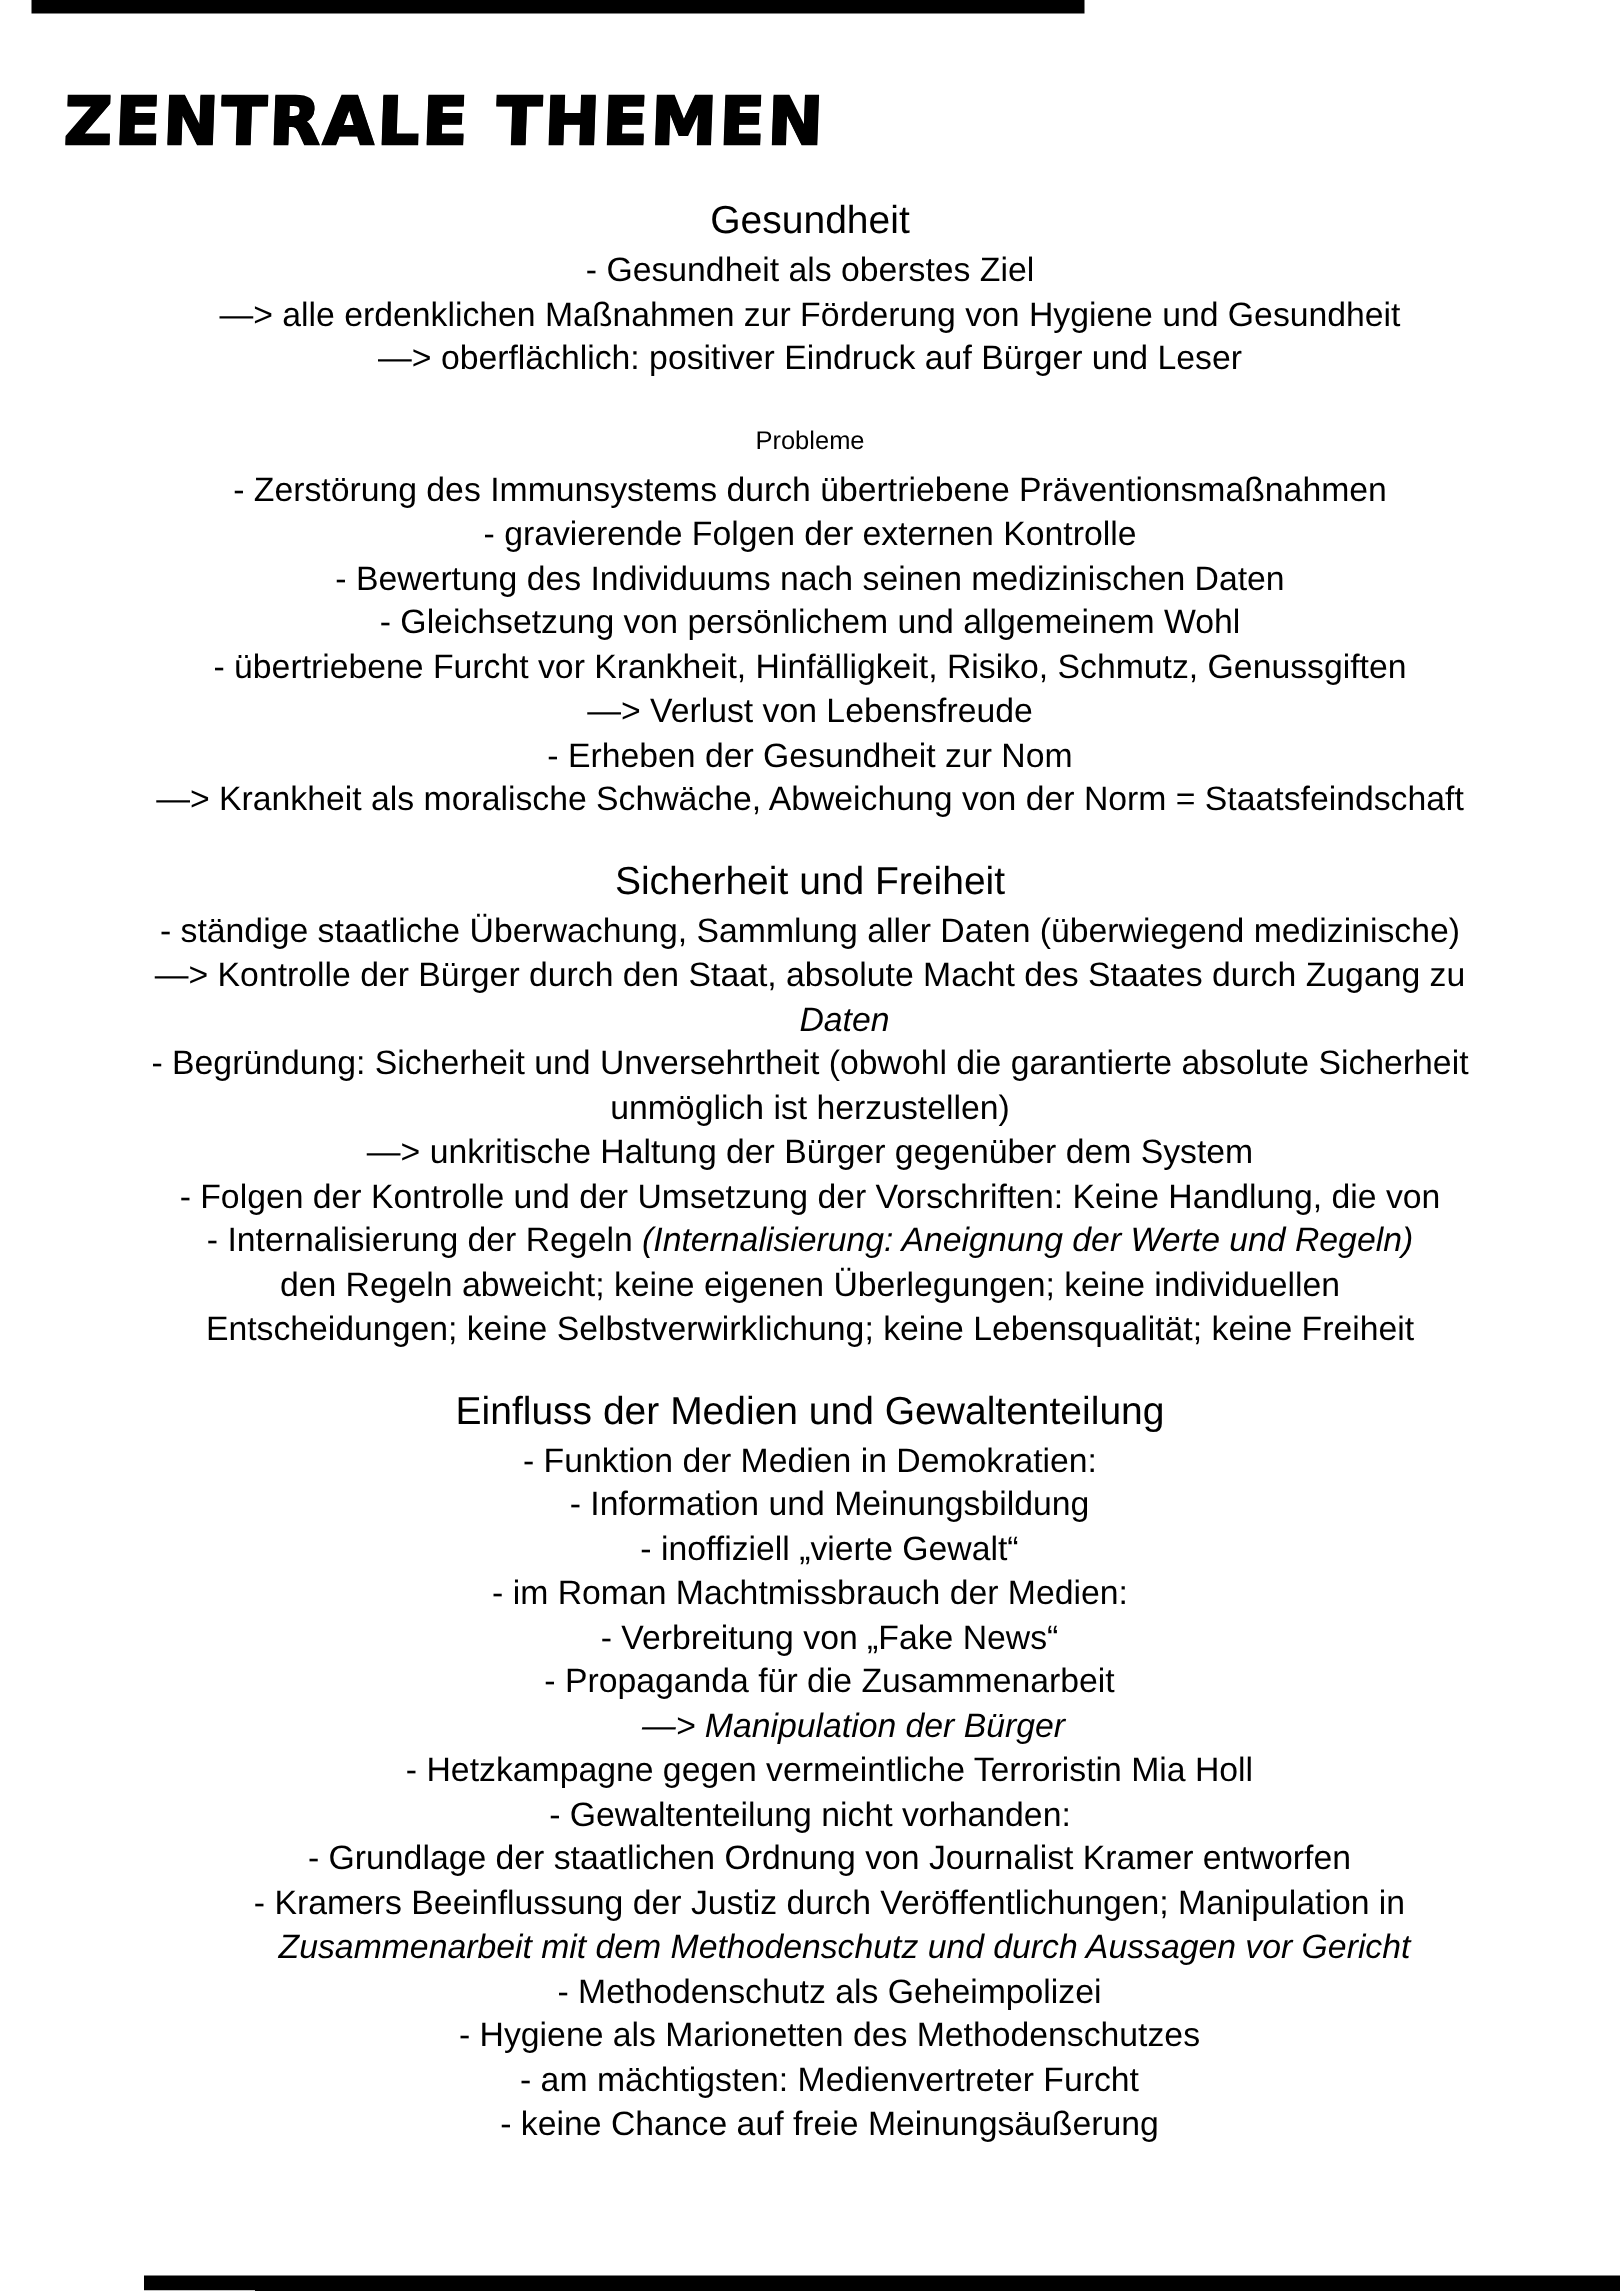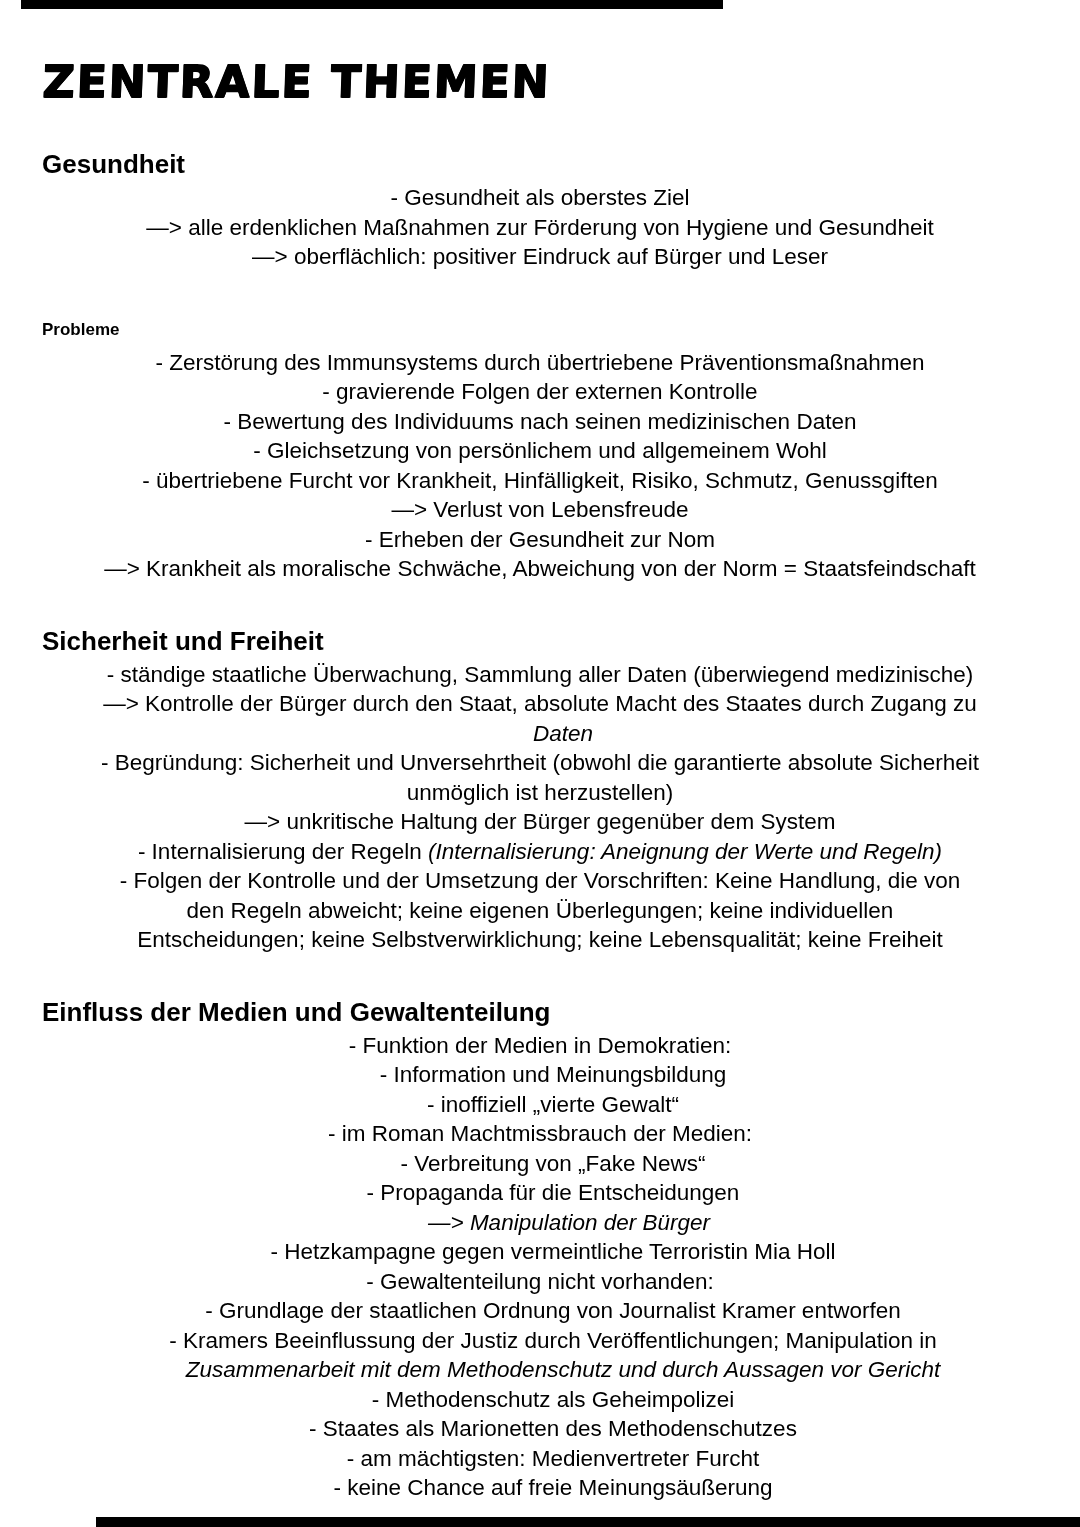--- a/index.html
+++ b/index.html
@@ -40,24 +40,25 @@
     font-size: 44px;
     letter-spacing: 2px;
     margin: 0 0 10px 0;
     -webkit-text-stroke: 1.6px #000;
     text-shadow: 0.6px 0 0 #000, -0.6px 0 0 #000, 0 0.6px 0 #000;
     transform: skewX(-2deg);
     transform-origin: left bottom;
   }
   .section-heading {
     font-size: 26px;
-    font-weight: bold;
-    margin-top: 42px;
+    font-weight: normal;
+    margin-top: 24px;
     margin-bottom: 3px;
     line-height: 31px;
+    text-align: center;
   }
   .section-heading.small {
     font-size: 17px;
   }
   .line {
     font-size: 22.5px;
     line-height: 29.5px;
     white-space: normal;
     text-align: center;
   }
@@ -88,35 +89,35 @@
       <div class="line"><span>—&gt; Verlust von Lebensfreude</span></div>
       <div class="line"><span>- Erheben der Gesundheit zur Nom</span></div>
       <div class="line"><span>—&gt; Krankheit als moralische Schwäche, Abweichung von der Norm = Staatsfeindschaft</span></div>
       <div class="section-heading">Sicherheit und Freiheit</div>
       <div class="line"><span>- ständige staatliche Überwachung, Sammlung aller Daten (überwiegend medizinische)</span></div>
       <div class="line"><span>—&gt; Kontrolle der Bürger durch den Staat, absolute Macht des Staates durch Zugang zu</span></div>
       <div class="line lvl2"><span>Daten</span></div>
       <div class="line"><span>- Begründung: Sicherheit und Unversehrtheit (obwohl die garantierte absolute Sicherheit</span></div>
       <div class="line"><span>unmöglich ist herzustellen)</span></div>
       <div class="line"><span>—&gt; unkritische Haltung der Bürger gegenüber dem System</span></div>
+      <div class="line"><span>- Folgen der Kontrolle und der Umsetzung der Vorschriften: Keine Handlung, die von</span></div>
       <div class="line"><span>- Internalisierung der Regeln </span><span class="italic">(Internalisierung: Aneignung der Werte und Regeln)</span></div>
-      <div class="line"><span>- Folgen der Kontrolle und der Umsetzung der Vorschriften: Keine Handlung, die von</span></div>
       <div class="line"><span>den Regeln abweicht; keine eigenen Überlegungen; keine individuellen</span></div>
       <div class="line"><span>Entscheidungen; keine Selbstverwirklichung; keine Lebensqualität; keine Freiheit</span></div>
       <div class="section-heading">Einfluss der Medien und Gewaltenteilung</div>
       <div class="line"><span>- Funktion der Medien in Demokratien:</span></div>
       <div class="line lvl1"><span>- Information und Meinungsbildung</span></div>
       <div class="line lvl1"><span>- inoffiziell „vierte Gewalt“</span></div>
       <div class="line"><span>- im Roman Machtmissbrauch der Medien:</span></div>
       <div class="line lvl1"><span>- Verbreitung von „Fake News“</span></div>
-      <div class="line lvl1"><span>- Propaganda für die Entscheidungen</span></div>
+      <div class="line lvl1"><span>- Propaganda für die Zusammenarbeit</span></div>
       <div class="line lvl3"><span>—&gt; Manipulation der Bürger</span></div>
       <div class="line lvl1"><span>- Hetzkampagne gegen vermeintliche Terroristin Mia Holl</span></div>
       <div class="line"><span>- Gewaltenteilung nicht vorhanden:</span></div>
       <div class="line lvl1"><span>- Grundlage der staatlichen Ordnung von Journalist Kramer entworfen</span></div>
       <div class="line lvl1"><span>- Kramers Beeinflussung der Justiz durch Veröffentlichungen; Manipulation in</span></div>
       <div class="line lvl2"><span>Zusammenarbeit mit dem Methodenschutz und durch Aussagen vor Gericht</span></div>
       <div class="line lvl1"><span>- Methodenschutz als Geheimpolizei</span></div>
-      <div class="line lvl1"><span>- Staates als Marionetten des Methodenschutzes</span></div>
+      <div class="line lvl1"><span>- Hygiene als Marionetten des Methodenschutzes</span></div>
       <div class="line lvl1"><span>- am mächtigsten: Medienvertreter Furcht</span></div>
       <div class="line lvl1"><span>- keine Chance auf freie Meinungsäußerung</span></div>
     </div>
 </main>
 
 </body></html>

